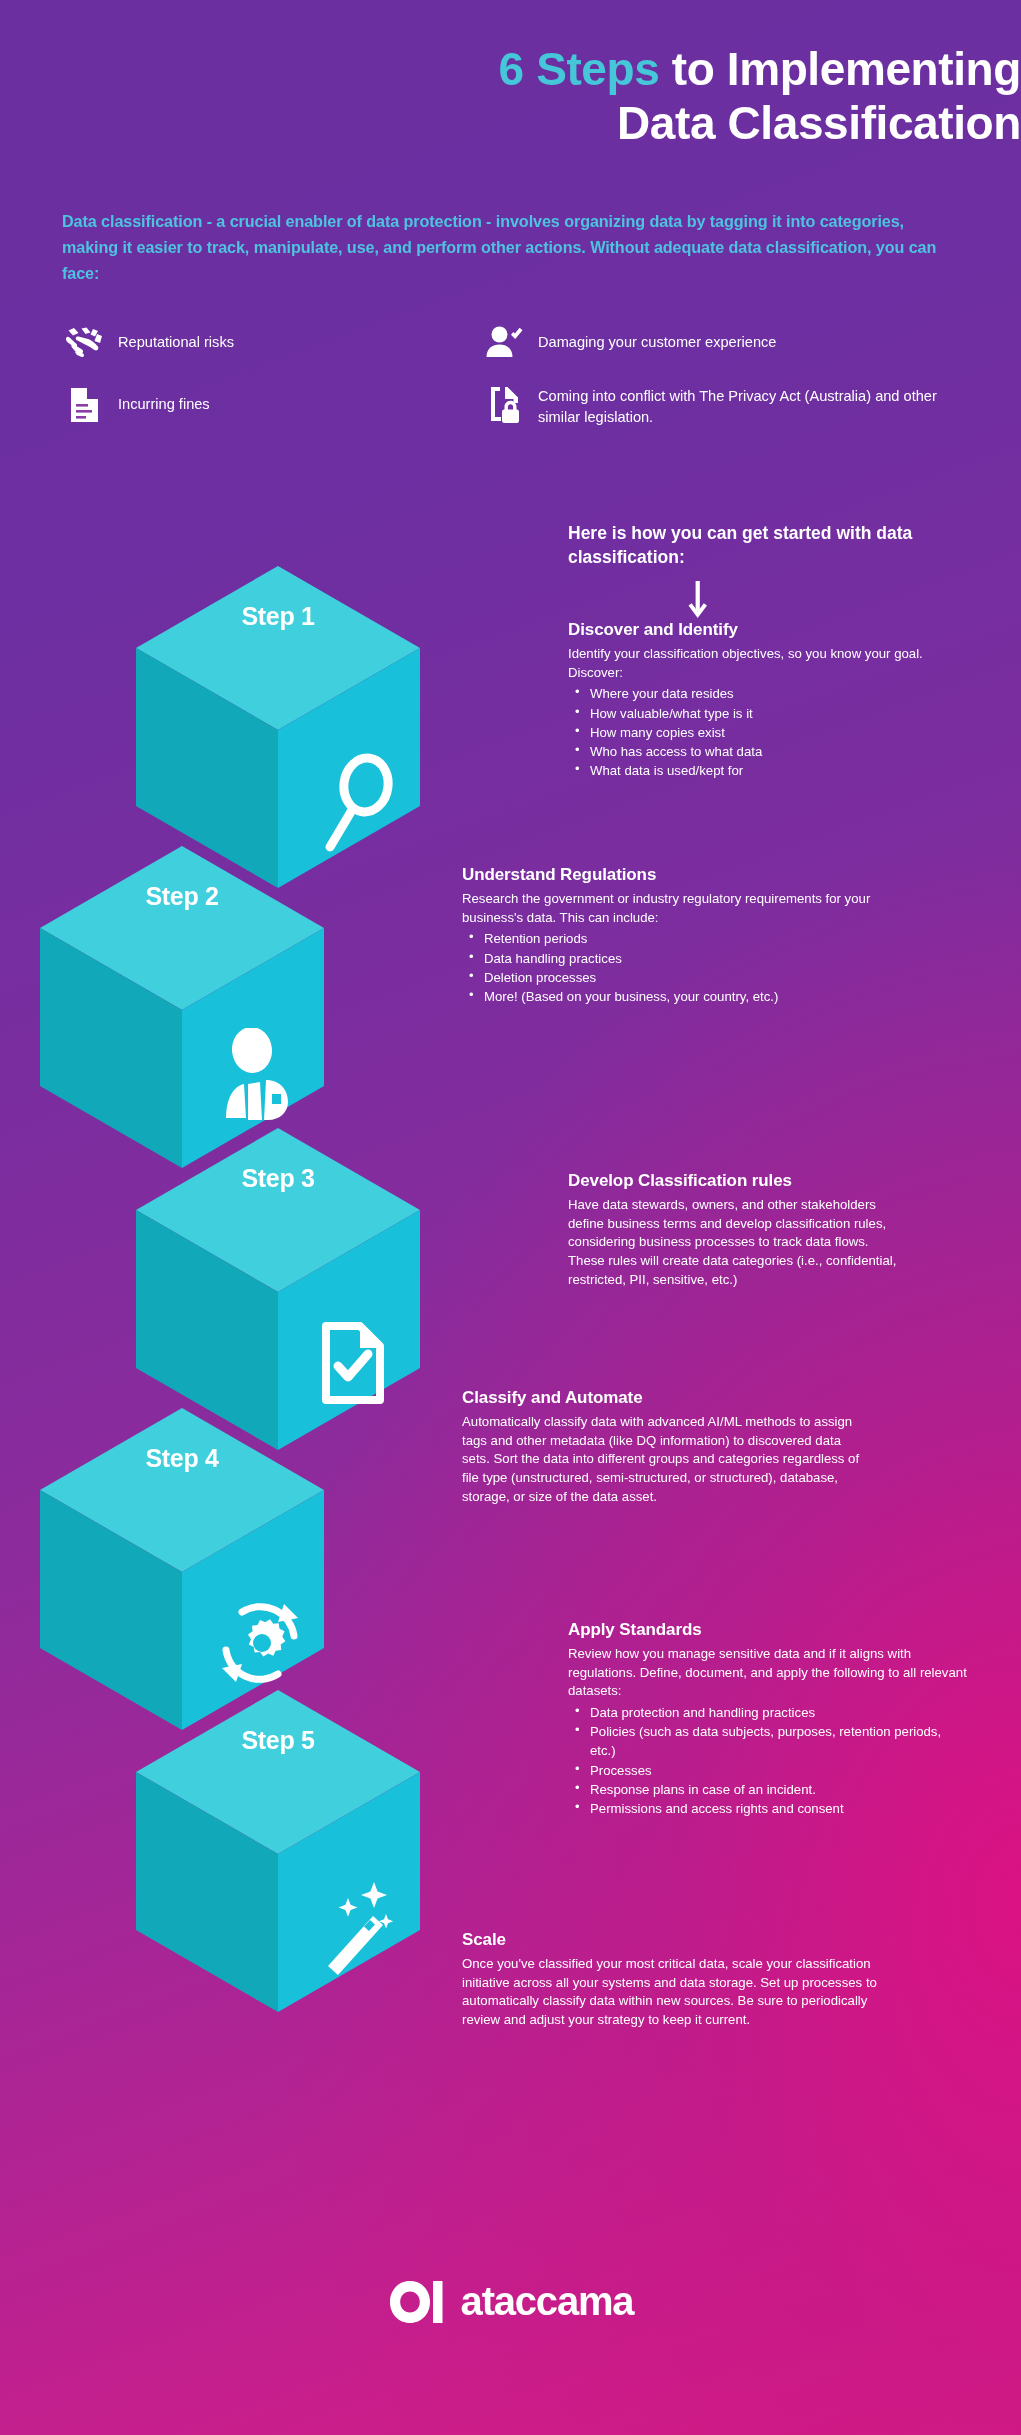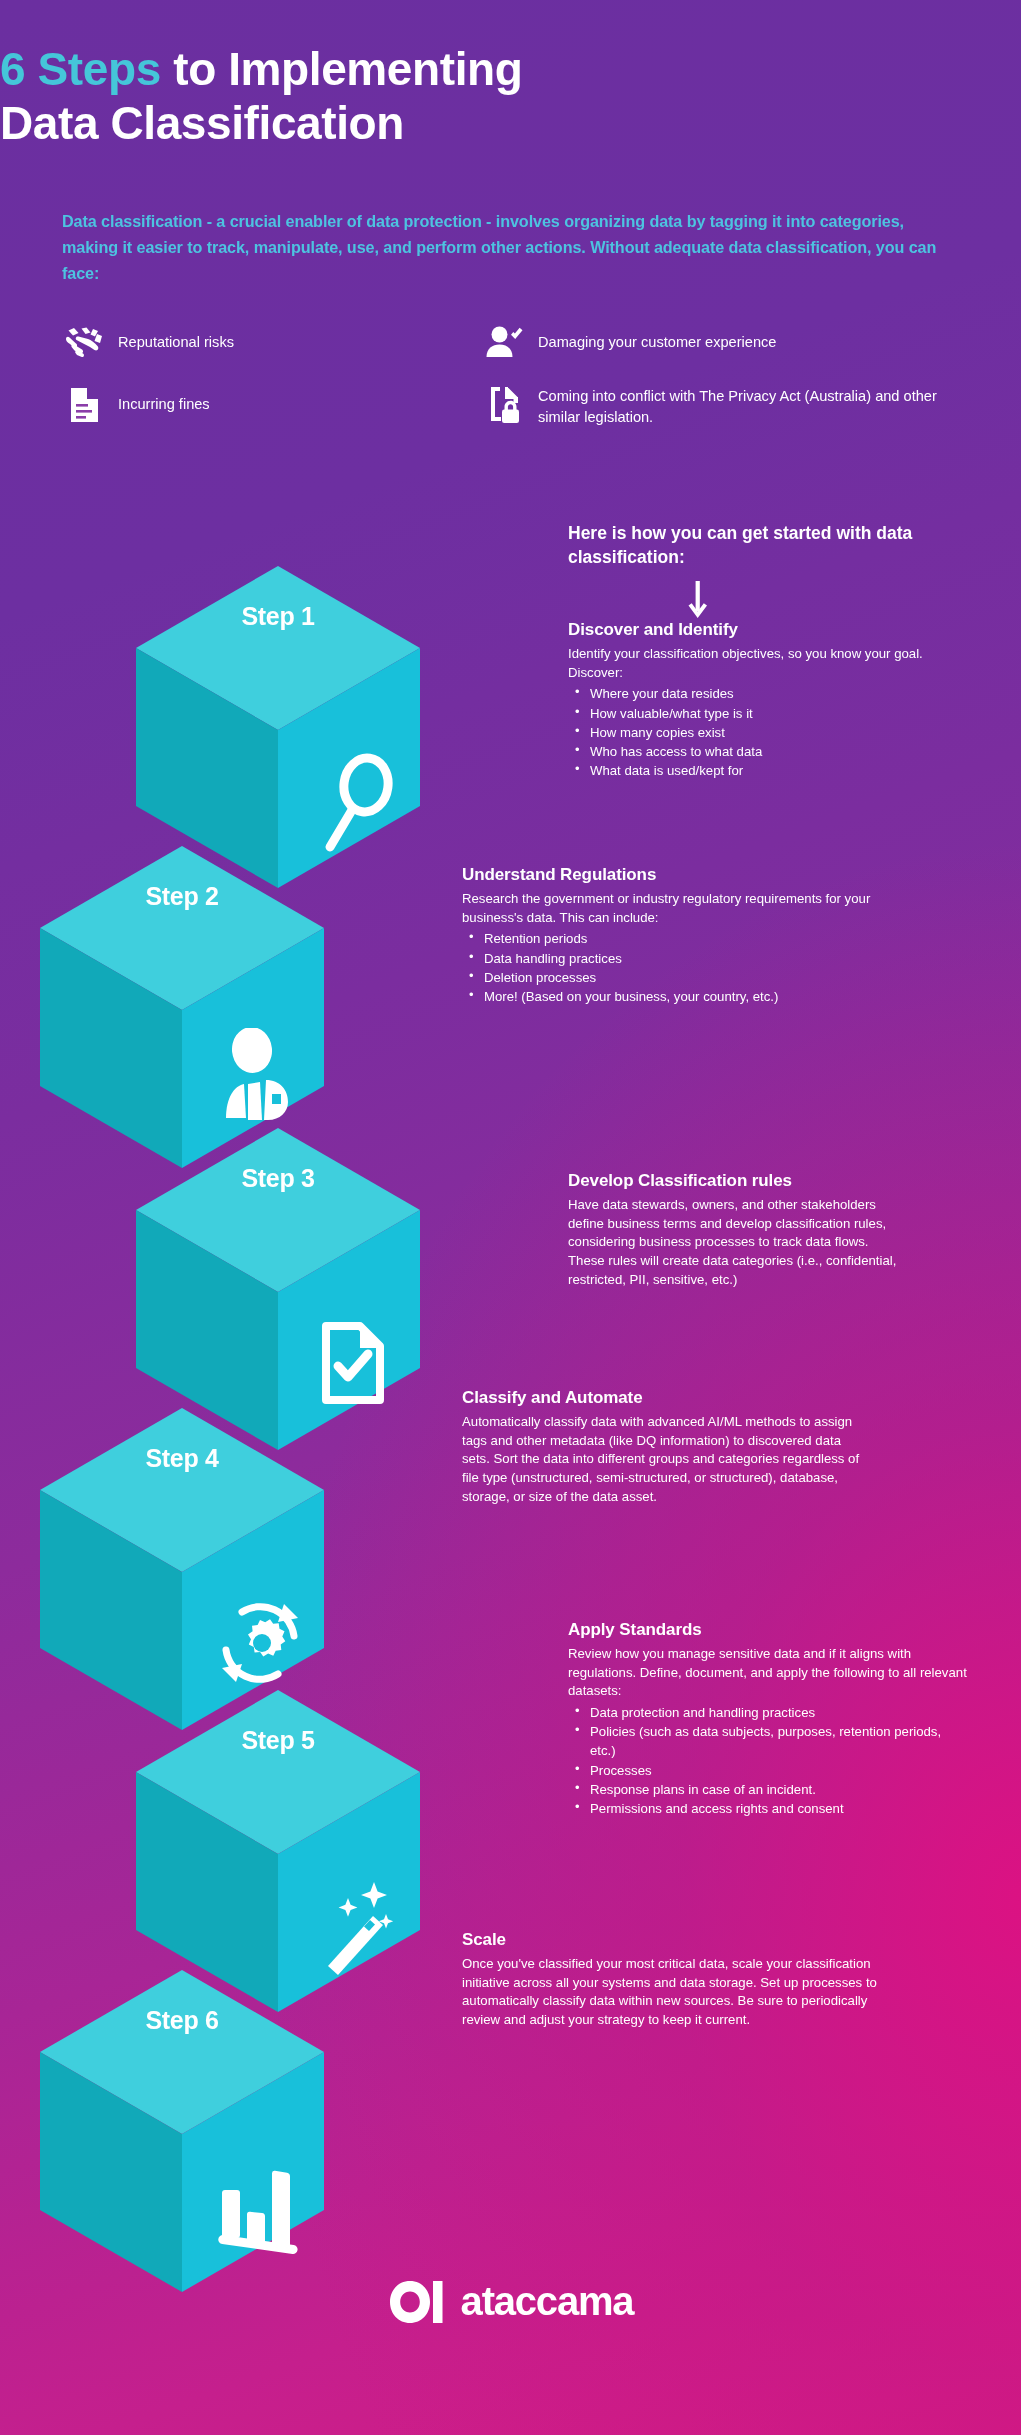--- a/index.html
+++ b/index.html
@@ -11,21 +11,21 @@
   .page {
     position:relative;
     width:1021px; height:2435px;
     overflow:hidden;
     background:
       radial-gradient(120% 70% at 100% 78%, rgba(221,17,130,0.95) 0%, rgba(199,22,133,0.55) 28%, rgba(150,40,140,0.0) 62%),
       linear-gradient(160deg, #6b2fa0 0%, #6d2fa1 22%, #7b2d9f 40%, #8d2b9c 56%, #a82596 72%, #c51f8d 88%, #d81b83 100%);
   }
 
   
-  .header { position:absolute; top:42px; left:0; width:1021px; text-align:left; }
+  .header { position:absolute; top:42px; left:0; width:1021px; text-align:right; }
   .title-line { font-size:46px; font-weight:700; color:#ffffff; letter-spacing:-0.4px; line-height:1.18; }
   .title-accent { color:#45c6d9; }
   .intro {
     position:absolute; top:208px; left:62px; width:900px;
     font-size:16.2px; font-weight:700; line-height:1.62;
     color:#4dc3e0; letter-spacing:-0.1px;
   }
 
   
   .risks { position:absolute; top:320px; left:62px; width:908px; }
@@ -258,38 +258,20 @@
           <path d="M66 14 l3.6 9.4 9.4 3.6 -9.4 3.6 -3.6 9.4 -3.6 -9.4 -9.4 -3.6 9.4 -3.6 Z"></path>
           <path d="M40 30 l2.6 6.8 6.8 2.6 -6.8 2.6 -2.6 6.8 -2.6 -6.8 -6.8 -2.6 6.8 -2.6 Z"></path>
           <path d="M78 46 l2 5.2 5.2 2 -5.2 2 -2 5.2 -2 -5.2 -5.2 -2 5.2 -2 Z"></path>
           <path d="M65 48 l10 9 -45 50 -10 -9 Z"></path>
           <path d="M62 52 l5 4.5 -6 6.5 -5 -4.5 Z" fill="#18c0da"></path>
         </g>
       </svg>
     </div>
   </div>
 
-  <div class="cube" style="left:36px; top:1962px;">
-    <svg width="292" height="338" viewBox="0 0 292 338">
-      <polygon points="146,8 288,90 146,172 4,90" fill="#3fcfdd"></polygon>
-      <polygon points="4,90 146,172 146,330 4,248" fill="#11a9b9"></polygon>
-      <polygon points="288,90 288,248 146,330 146,172" fill="#18c0da"></polygon>
-    </svg>
-    <div class="step-label">Step 6</div>
-    <div class="cube-icon" style="left:178px; top:190px;">
-      <svg width="90" height="104" viewBox="0 0 90 104">
-        <g fill="#ffffff">
-          <rect x="8" y="38" width="18" height="48" rx="3"></rect>
-          <rect x="33" y="56" width="18" height="33" rx="3" transform="skewY(6)"></rect>
-          <rect x="58" y="8" width="18" height="78" rx="3" transform="skewY(10)"></rect>
-          <rect x="4" y="88" width="80" height="9" rx="4.5" transform="rotate(8 44 92)"></rect>
-        </g>
-      </svg>
-    </div>
-  </div>
 
   <div class="step-text" style="left:568px; top:620px; width:400px;">
     <h4>Discover and Identify</h4>
     <p>Identify your classification objectives, so you know your goal. Discover:</p>
     <ul>
       <li>Where your data resides</li>
       <li>How valuable/what type is it</li>
       <li>How many copies exist</li>
       <li>Who has access to what data</li>
       <li>What data is used/kept for</li>

